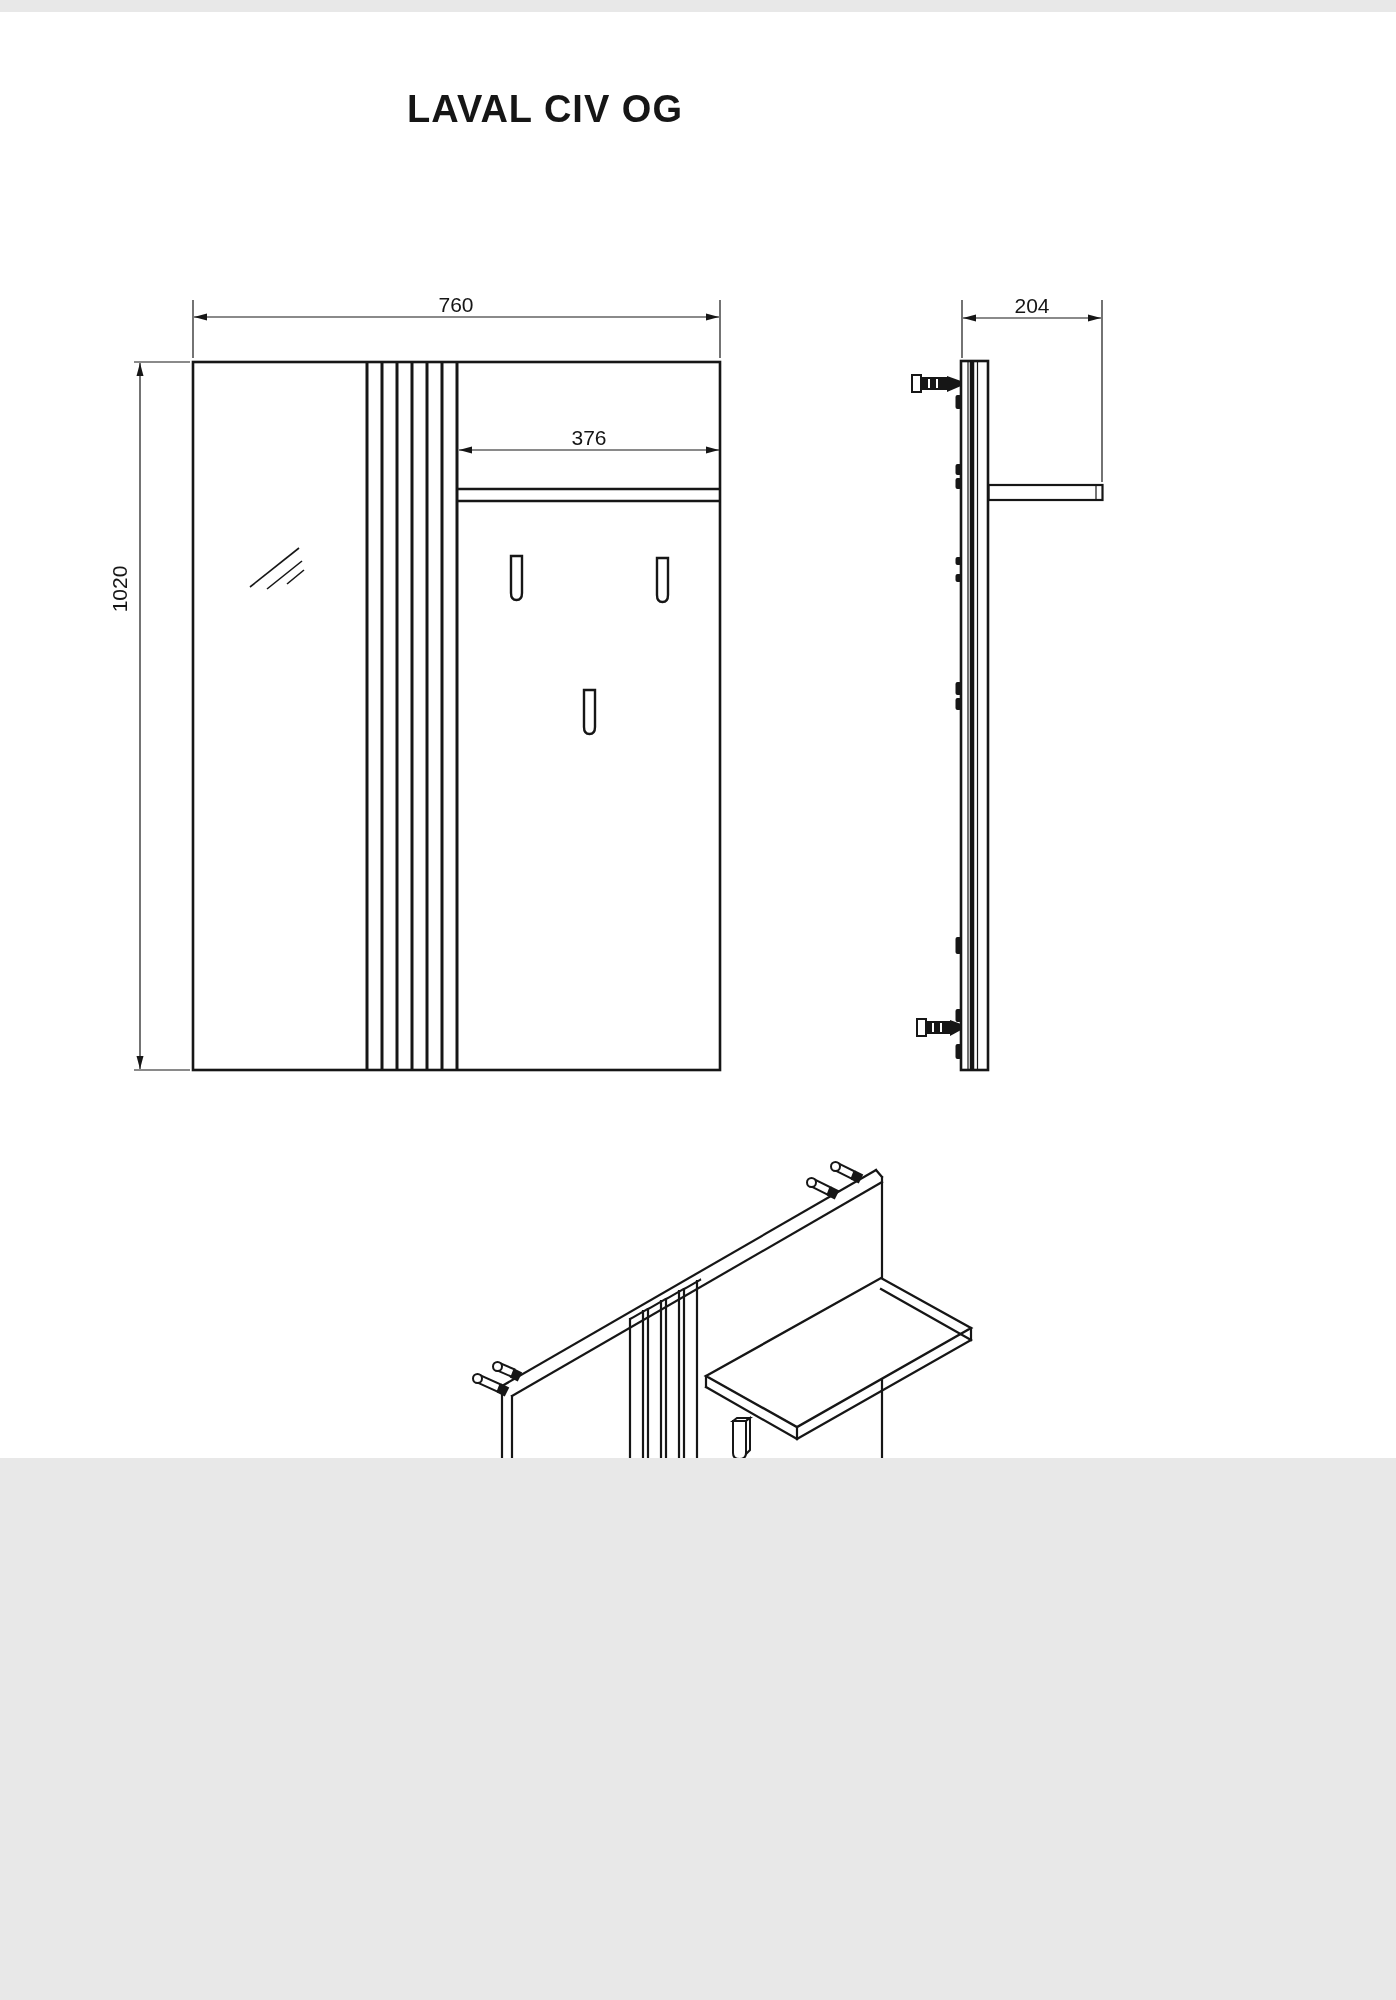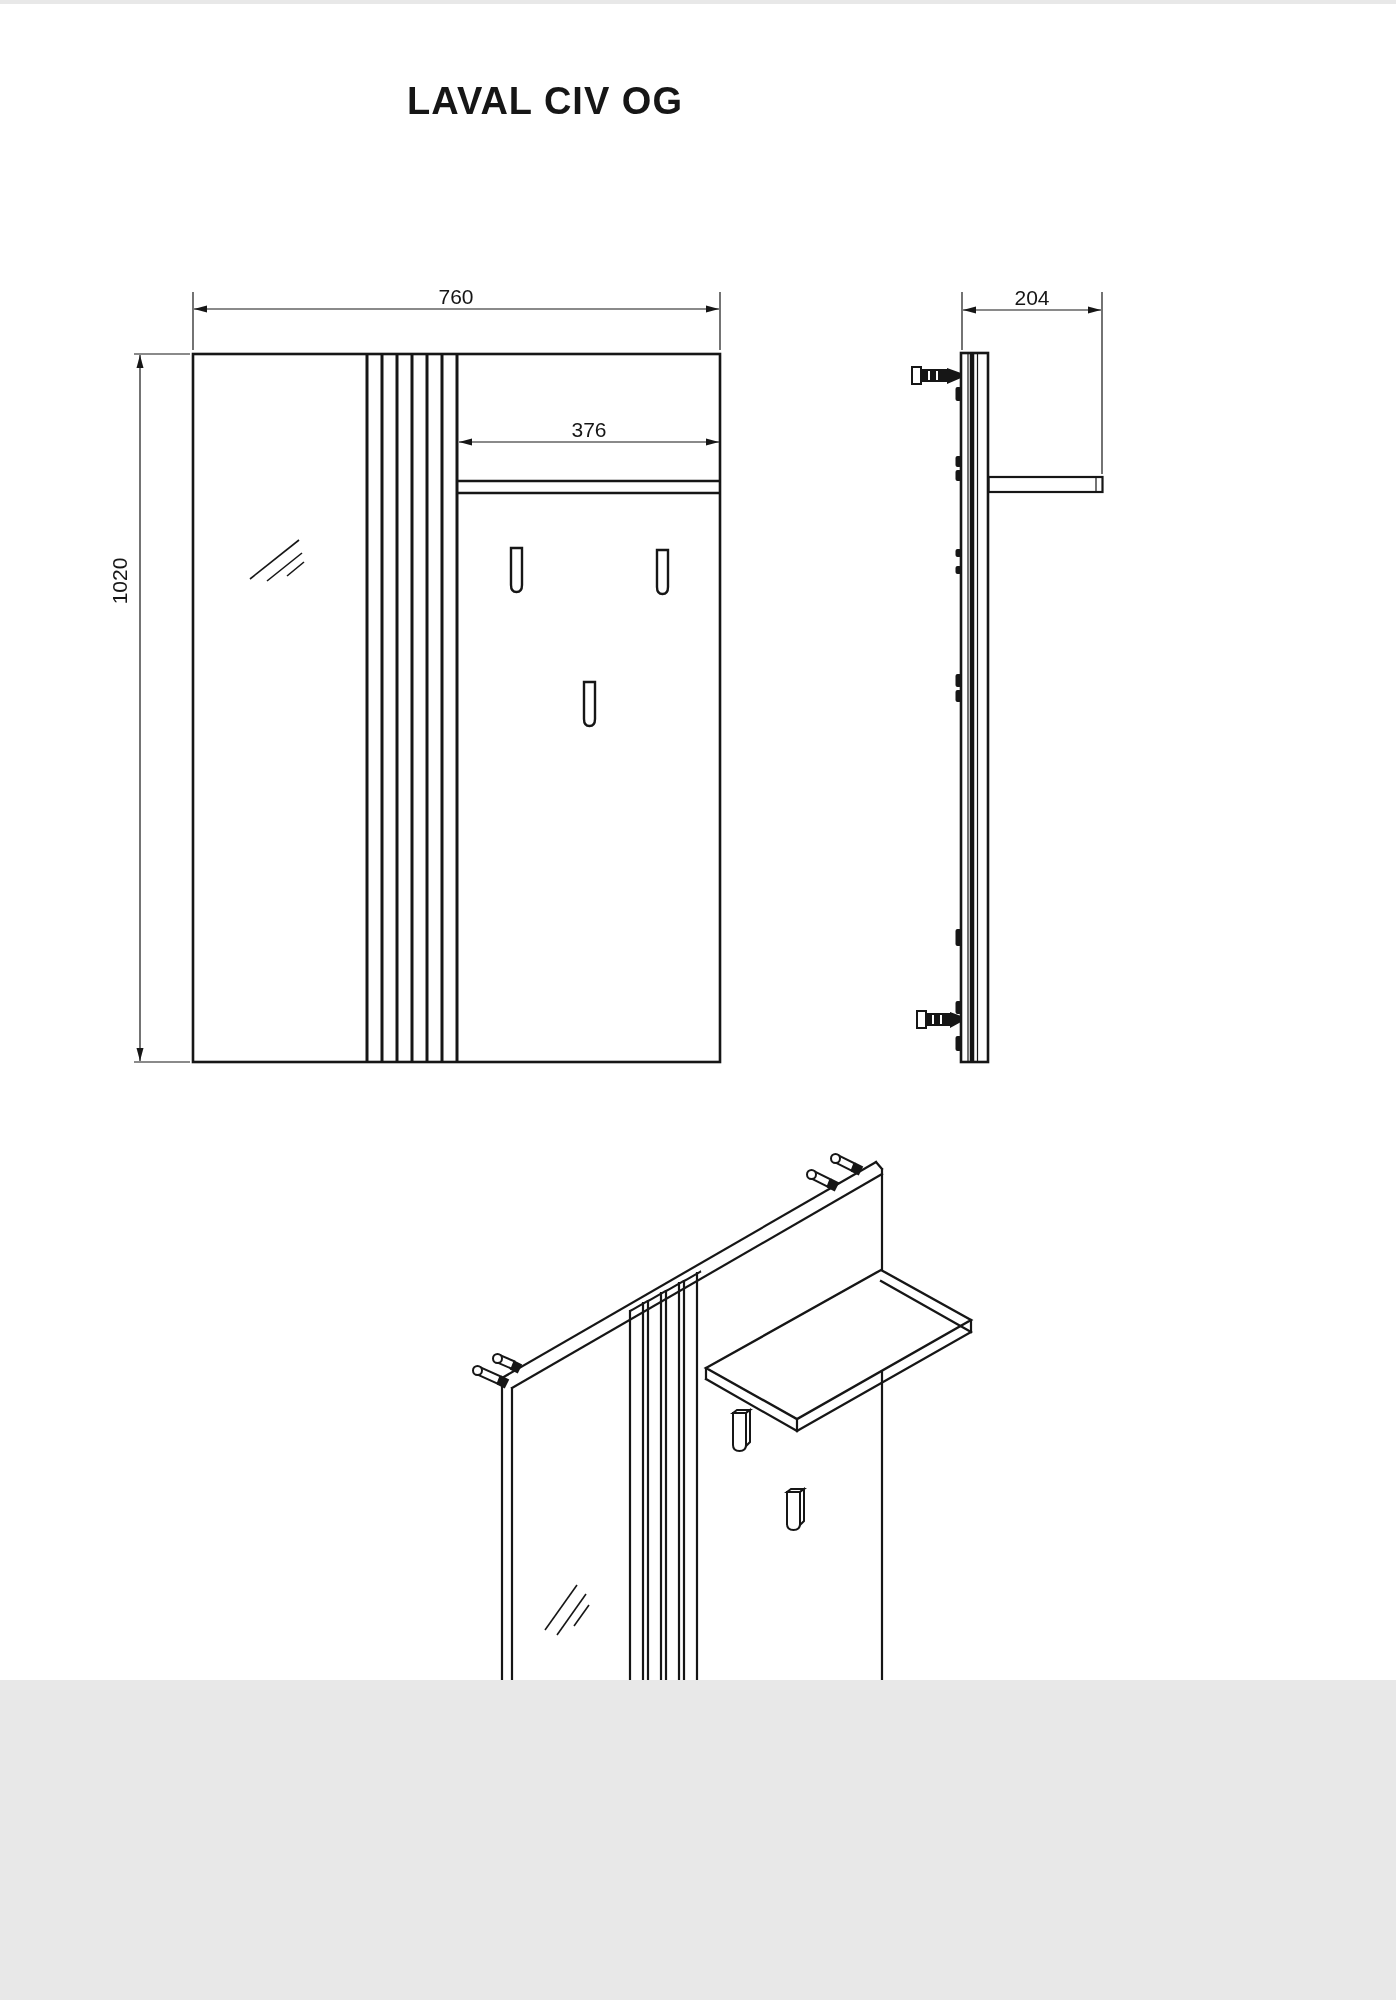--- a/index.html
+++ b/index.html
@@ -2,22 +2,22 @@
 <html style="--line: #161616; --background: #ffffff;"><head>
 <meta charset="utf-8">
 <style>
   :root{
     --line:#161616;
     --background:#ffffff;
   }
   html,body{margin:0;padding:0;background:#e8e8e8;}
   .page{
     position:relative;
-    width:1396px;height:1676px;
-    margin:4px auto;
+    width:1396px;height:1446px;
+    margin:12px auto;
     background:var(--background,#fff);
     font-family:"Liberation Sans", sans-serif;
     overflow:hidden;
   }
   .title{
     position:absolute;
     top:76px;left:195px;width:700px;
     text-align:center;
     font-size:38px;
     font-weight:bold;

